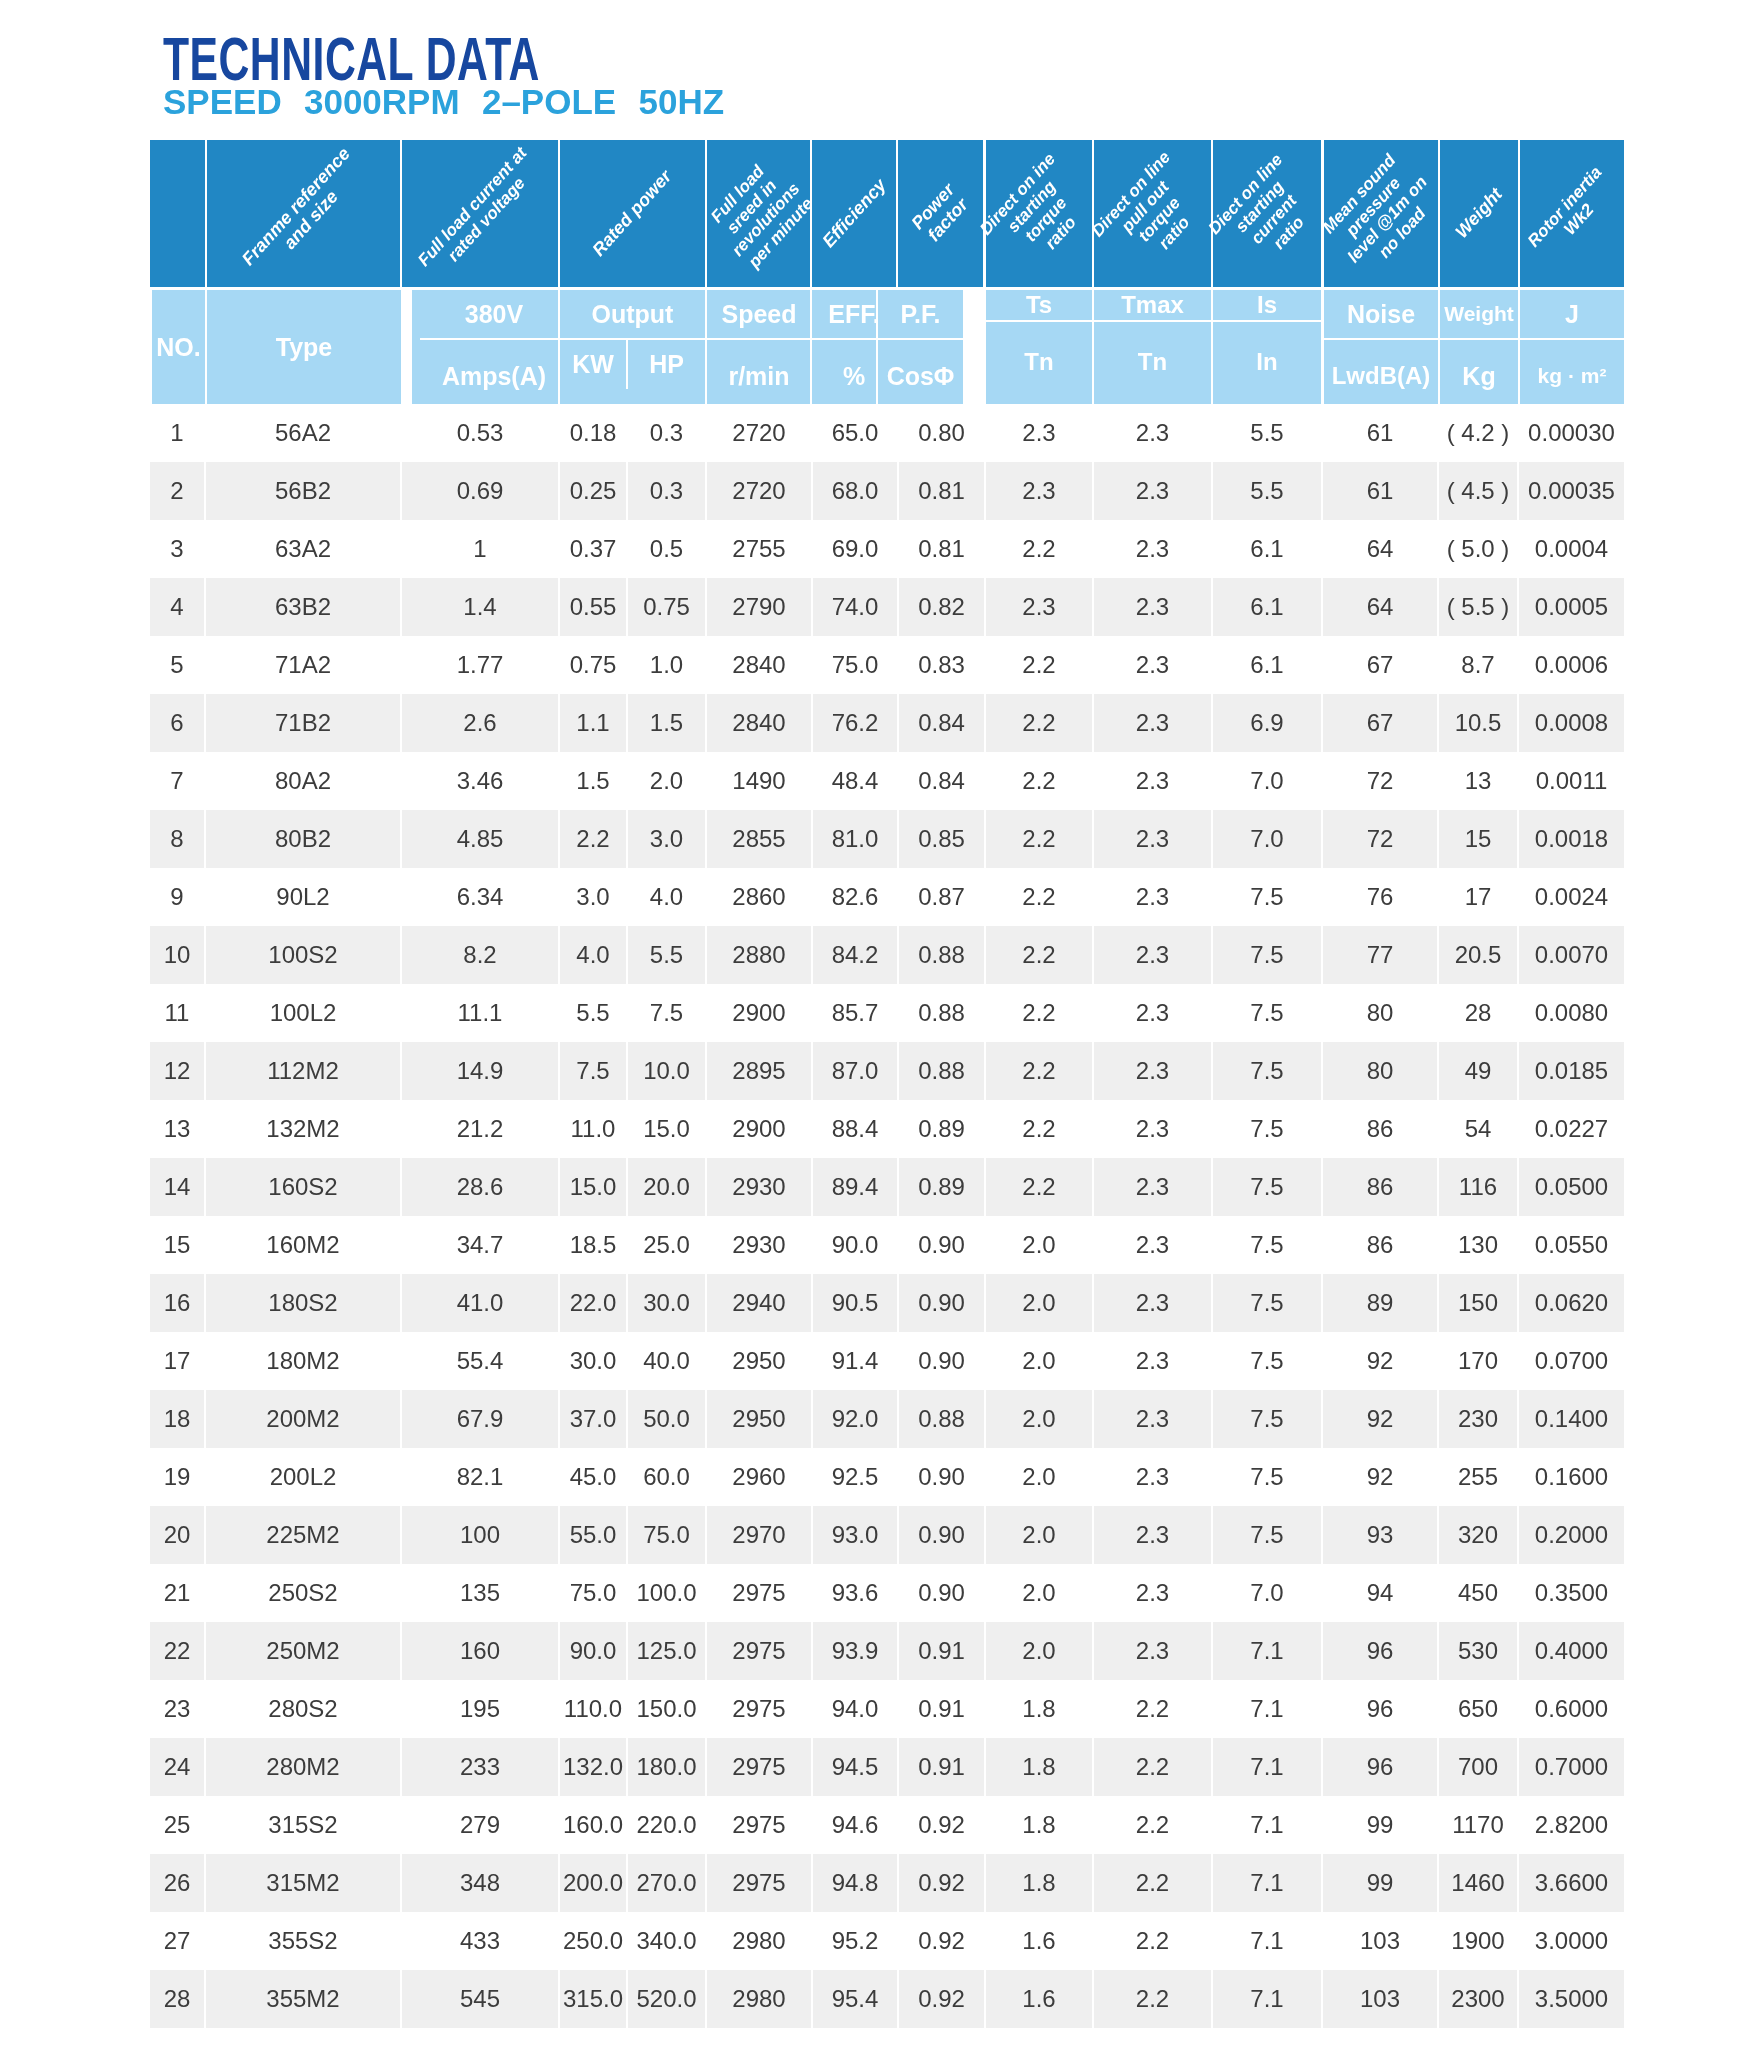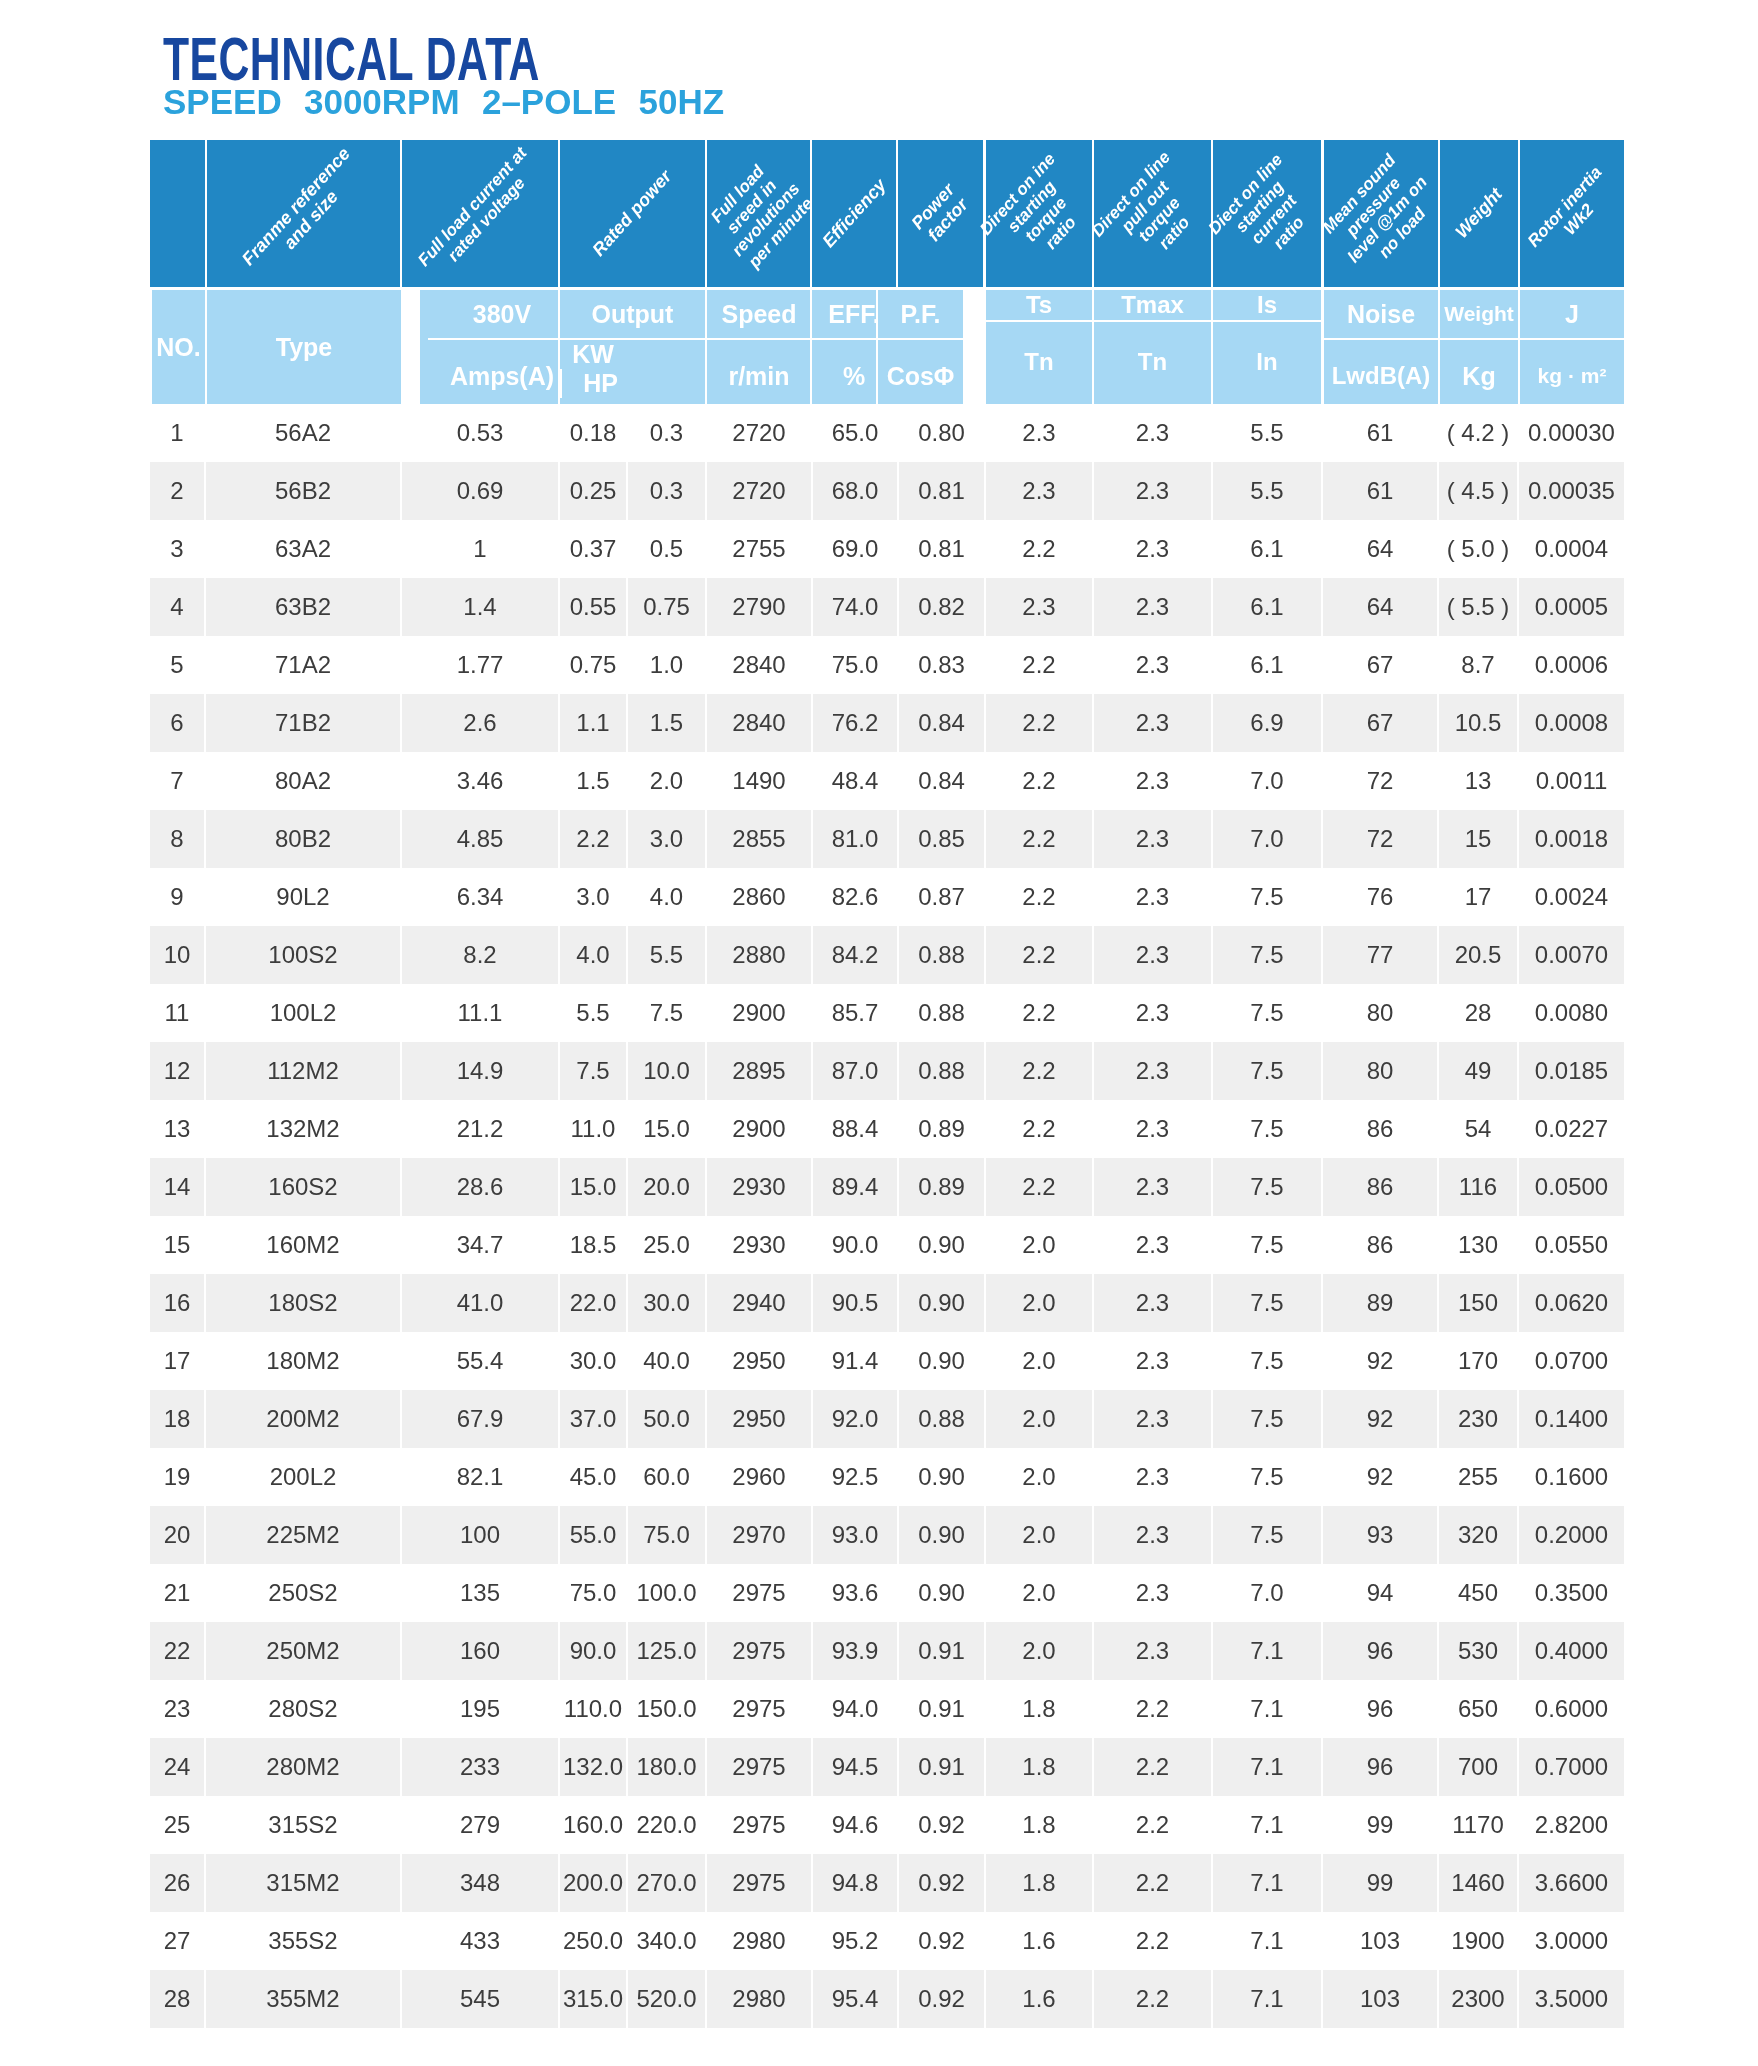--- a/index.html
+++ b/index.html
@@ -30,21 +30,21 @@
                    box-sizing:border-box;border-left:2.1px solid #fff;}
   .full{display:flex;align-items:center;justify-content:center;}
   .lbl{color:#fff;font-weight:bold;font-size:25px;white-space:nowrap;}
   .lbl.md{font-size:24px;}
   .lbl.sm{font-size:21px;}
   .split .top{height:50px;box-sizing:border-box;border-bottom:2.1px solid #fff;
               display:flex;align-items:center;justify-content:center;}
   .split .bot{height:72px;display:flex;align-items:center;justify-content:center;}
   .split.hi .top{height:32px;}
   .split.hi .bot{height:80px;}
-  .bot-split{display:flex;height:49px;flex-direction:column;}
+  .bot-split{display:flex;height:49px;}
   .bot-split .half{display:flex;align-items:center;justify-content:center;box-sizing:border-box;}
   .bot-split .half.second{border-left:2.1px solid #fff;}
 
   
   table.data{position:absolute;top:264px;left:0;width:1474px;
              border-collapse:collapse;table-layout:fixed;}
   table.data td{font-size:24px;color:#3C3C3C;text-align:center;vertical-align:middle;
                 padding:0;overflow:hidden;white-space:nowrap;}
   table.data td + td{border-left:2.1px solid #ffffff;}
   table.data tr{height:58px;background:#ffffff;}
@@ -116,21 +116,21 @@
     </div>
 
     <div class="hdr-light">
       <div class="cell first full" style="left:0;width:55px;">
           <span class="lbl">NO.</span>
         </div>
       <div class="cell full" style="left:55px;width:196px;">
           <span class="lbl">Type</span>
         </div>
 
-      <div class="cell split" style="left:268px;width:158px;padding-left:8px;">
+      <div class="cell split" style="left:260px;width:158px;padding-left:8px;">
         <div class="top">
             <span class="lbl">380V</span>
           </div>
         <div class="bot">
             <span class="lbl">Amps(A)</span>
           </div>
       </div>
 
       <div class="cell split" style="left:408px;width:147px;">
         <div class="top">

